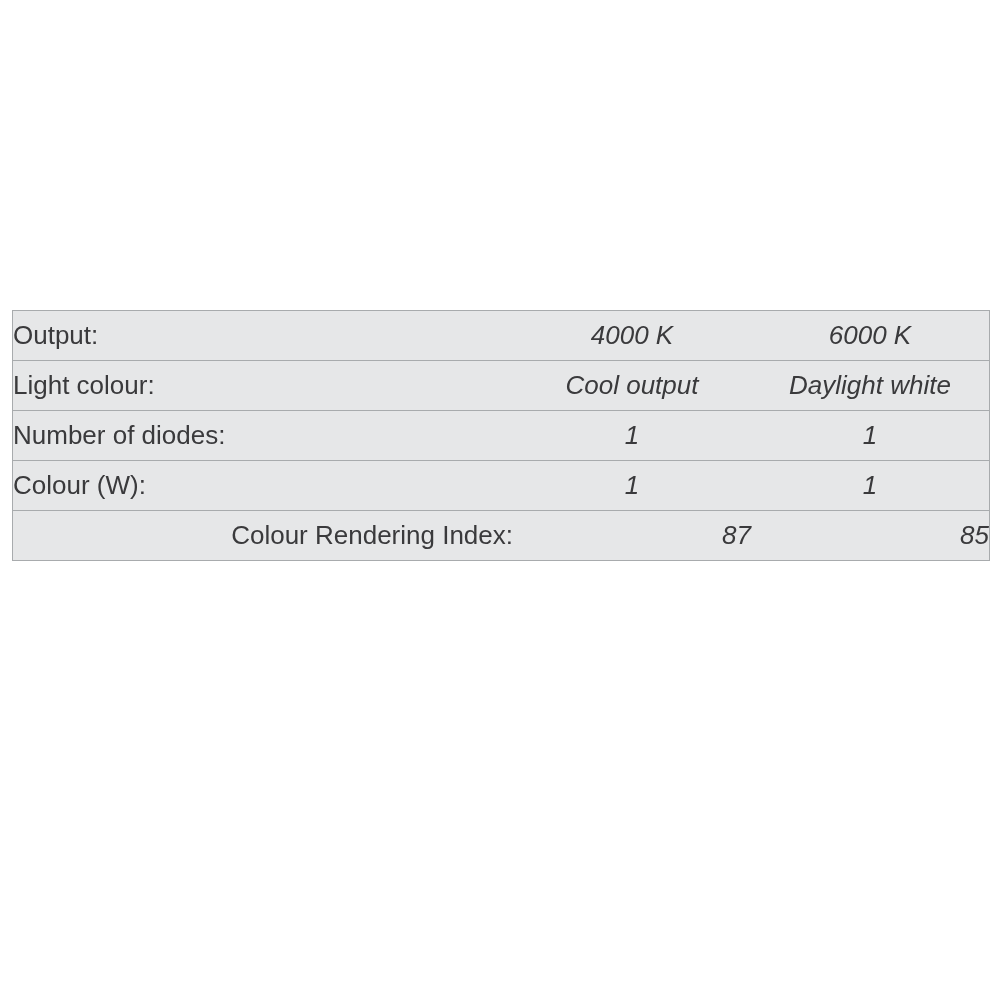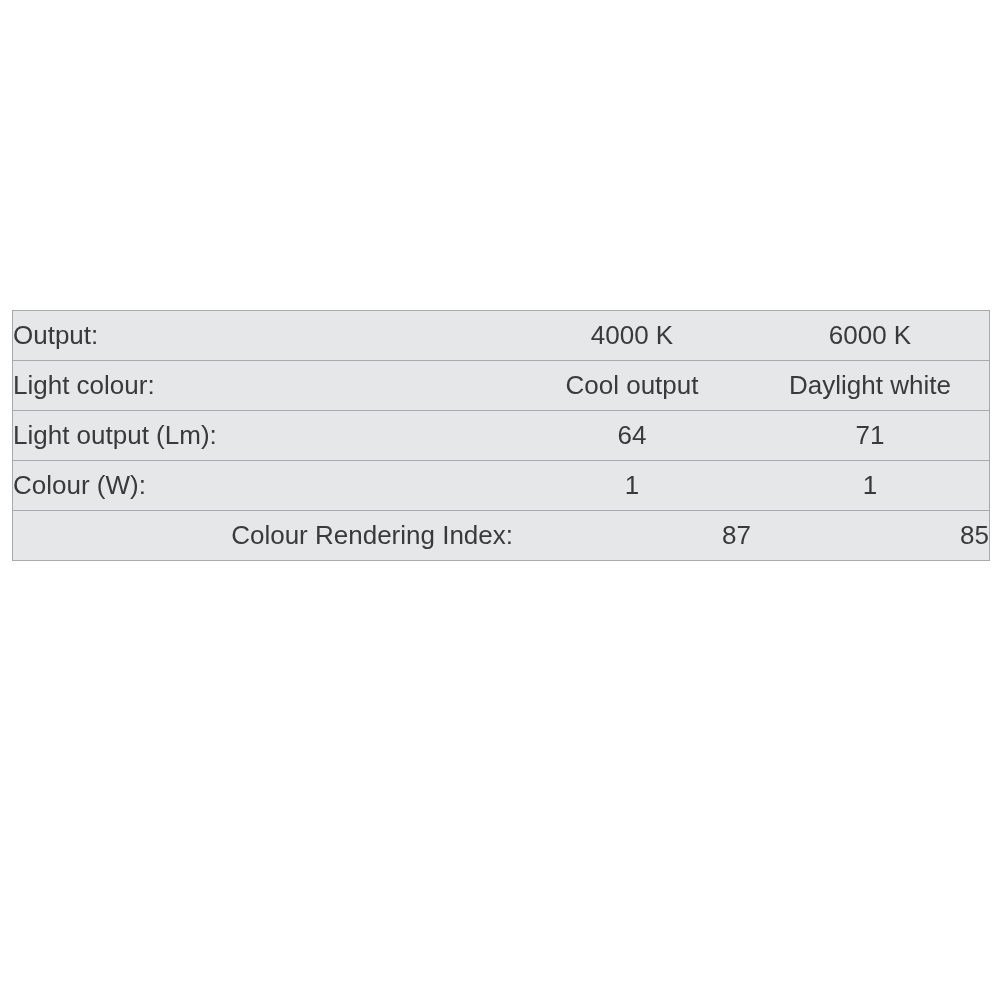--- a/index.html
+++ b/index.html
@@ -55,20 +55,21 @@
 
   td.label-cell {
     width: 500px;
     text-align: left;
     padding-left: 20px;
   }
 
   td.val-cell {
     width: 238px;
     text-align: center;
+    font-style: italic;
   }
 </style>
 </head>
 <body>
 
 <div id="page">
 
   <div id="spec-table-wrap">
     <table class="spec-table">
       <tbody>
@@ -78,26 +79,26 @@
           <td class="val-cell">4000 K</td>
           <td class="val-cell">6000 K</td>
         </tr>
 
         <tr>
           <td class="label-cell">Light colour:</td>
           <td class="val-cell">Cool output</td>
           <td class="val-cell">Daylight white</td>
         </tr>
 
+        <tr>
+          <td class="label-cell">Number of diodes:</td>
+          <td class="val-cell">1</td>
+          <td class="val-cell">1</td>
+        </tr>
 
-        <tr>
-          <td class="label-cell">Light output (Lm):</td>
-          <td class="val-cell">64</td>
-          <td class="val-cell">71</td>
-        </tr>
 
         <tr>
           <td class="label-cell">Colour (W):</td>
           <td class="val-cell">1</td>
           <td class="val-cell">1</td>
         </tr>
 
 
         <tr>
           <td class="label-cell">Colour Rendering Index:</td>

